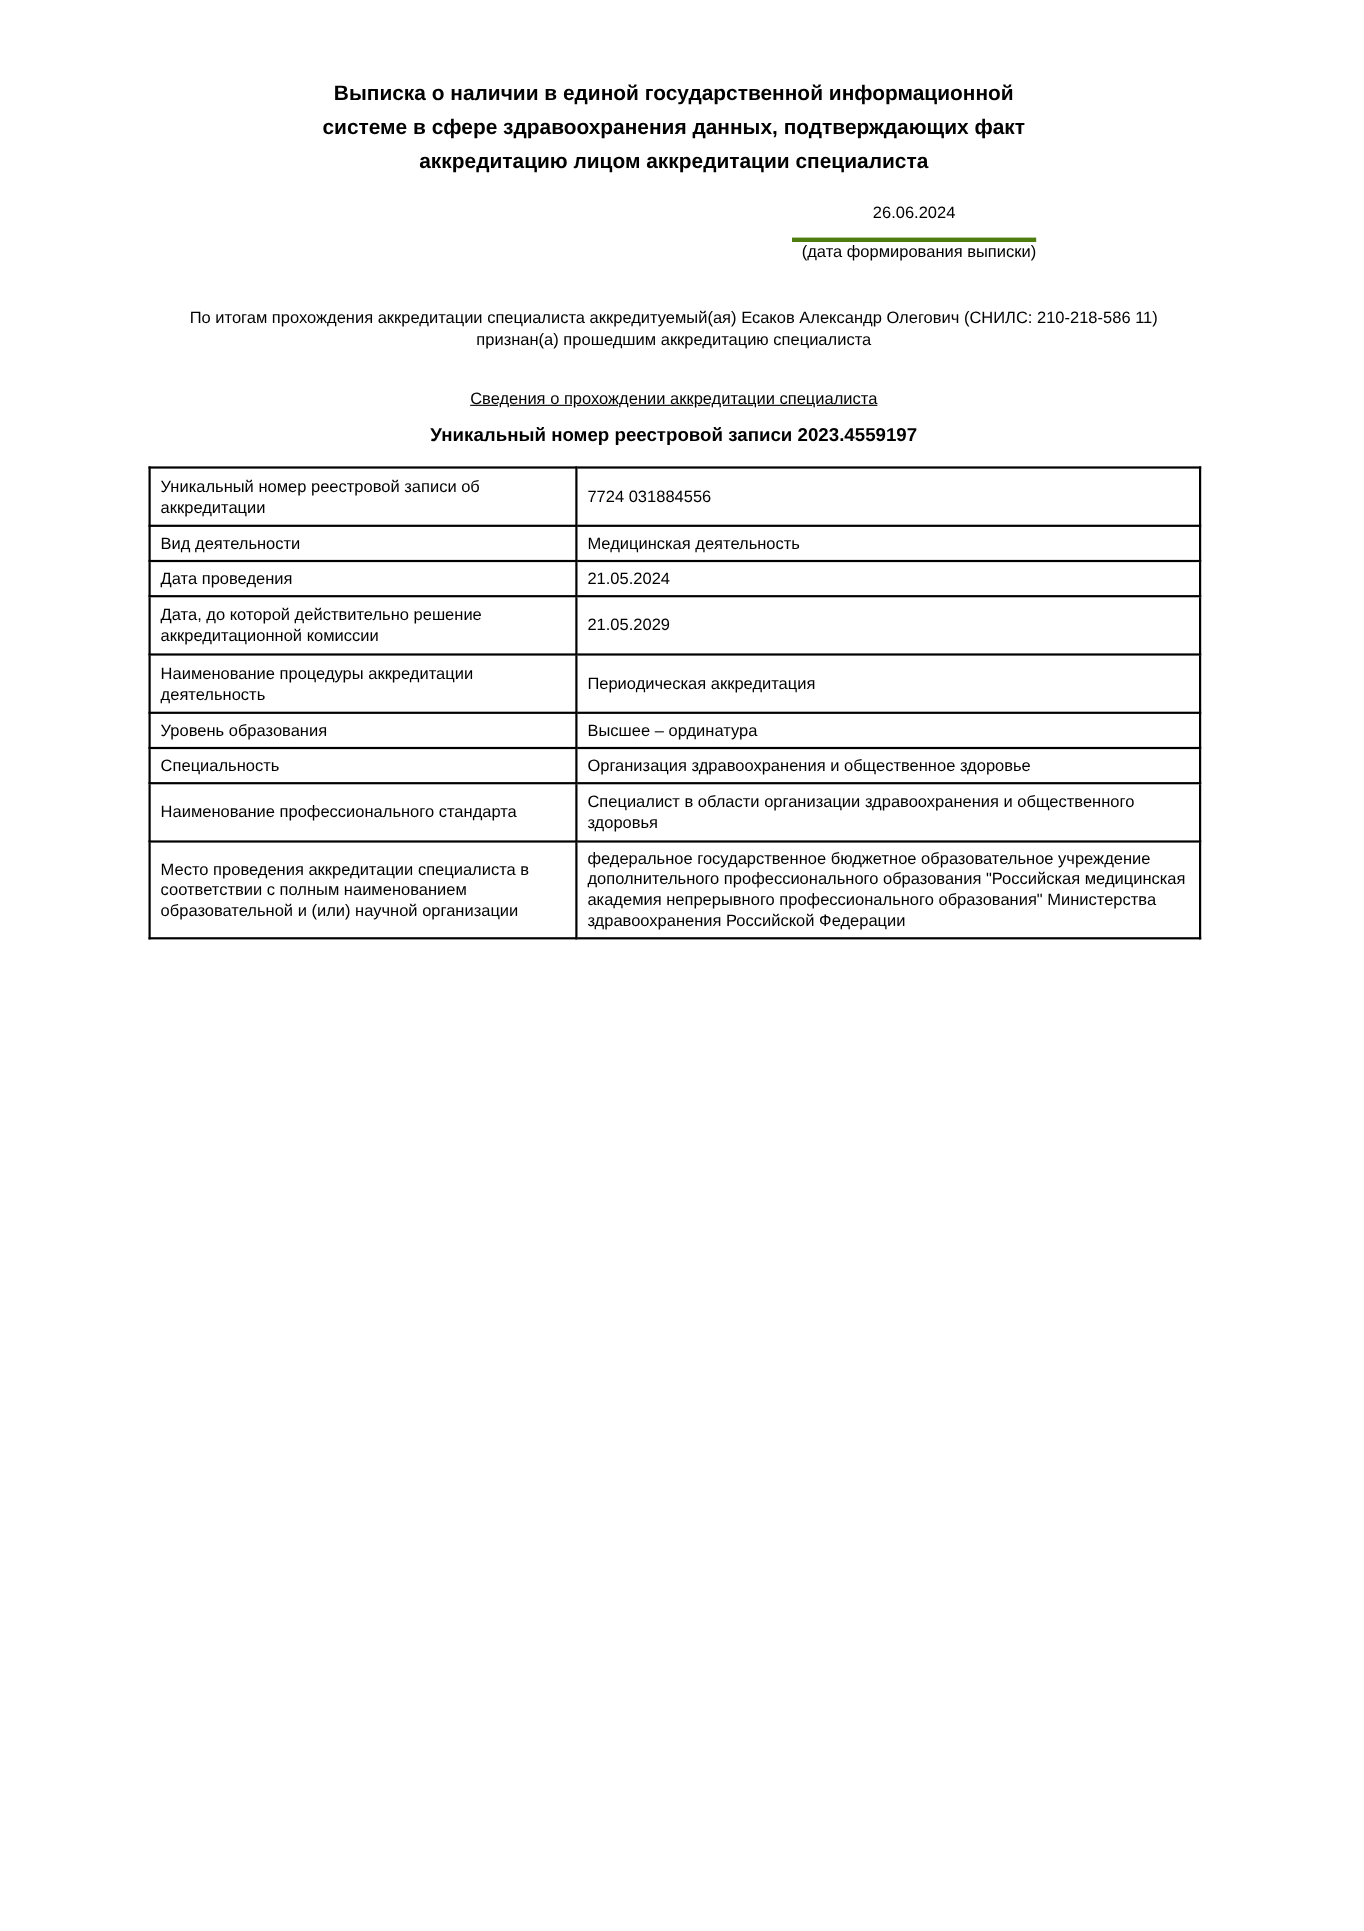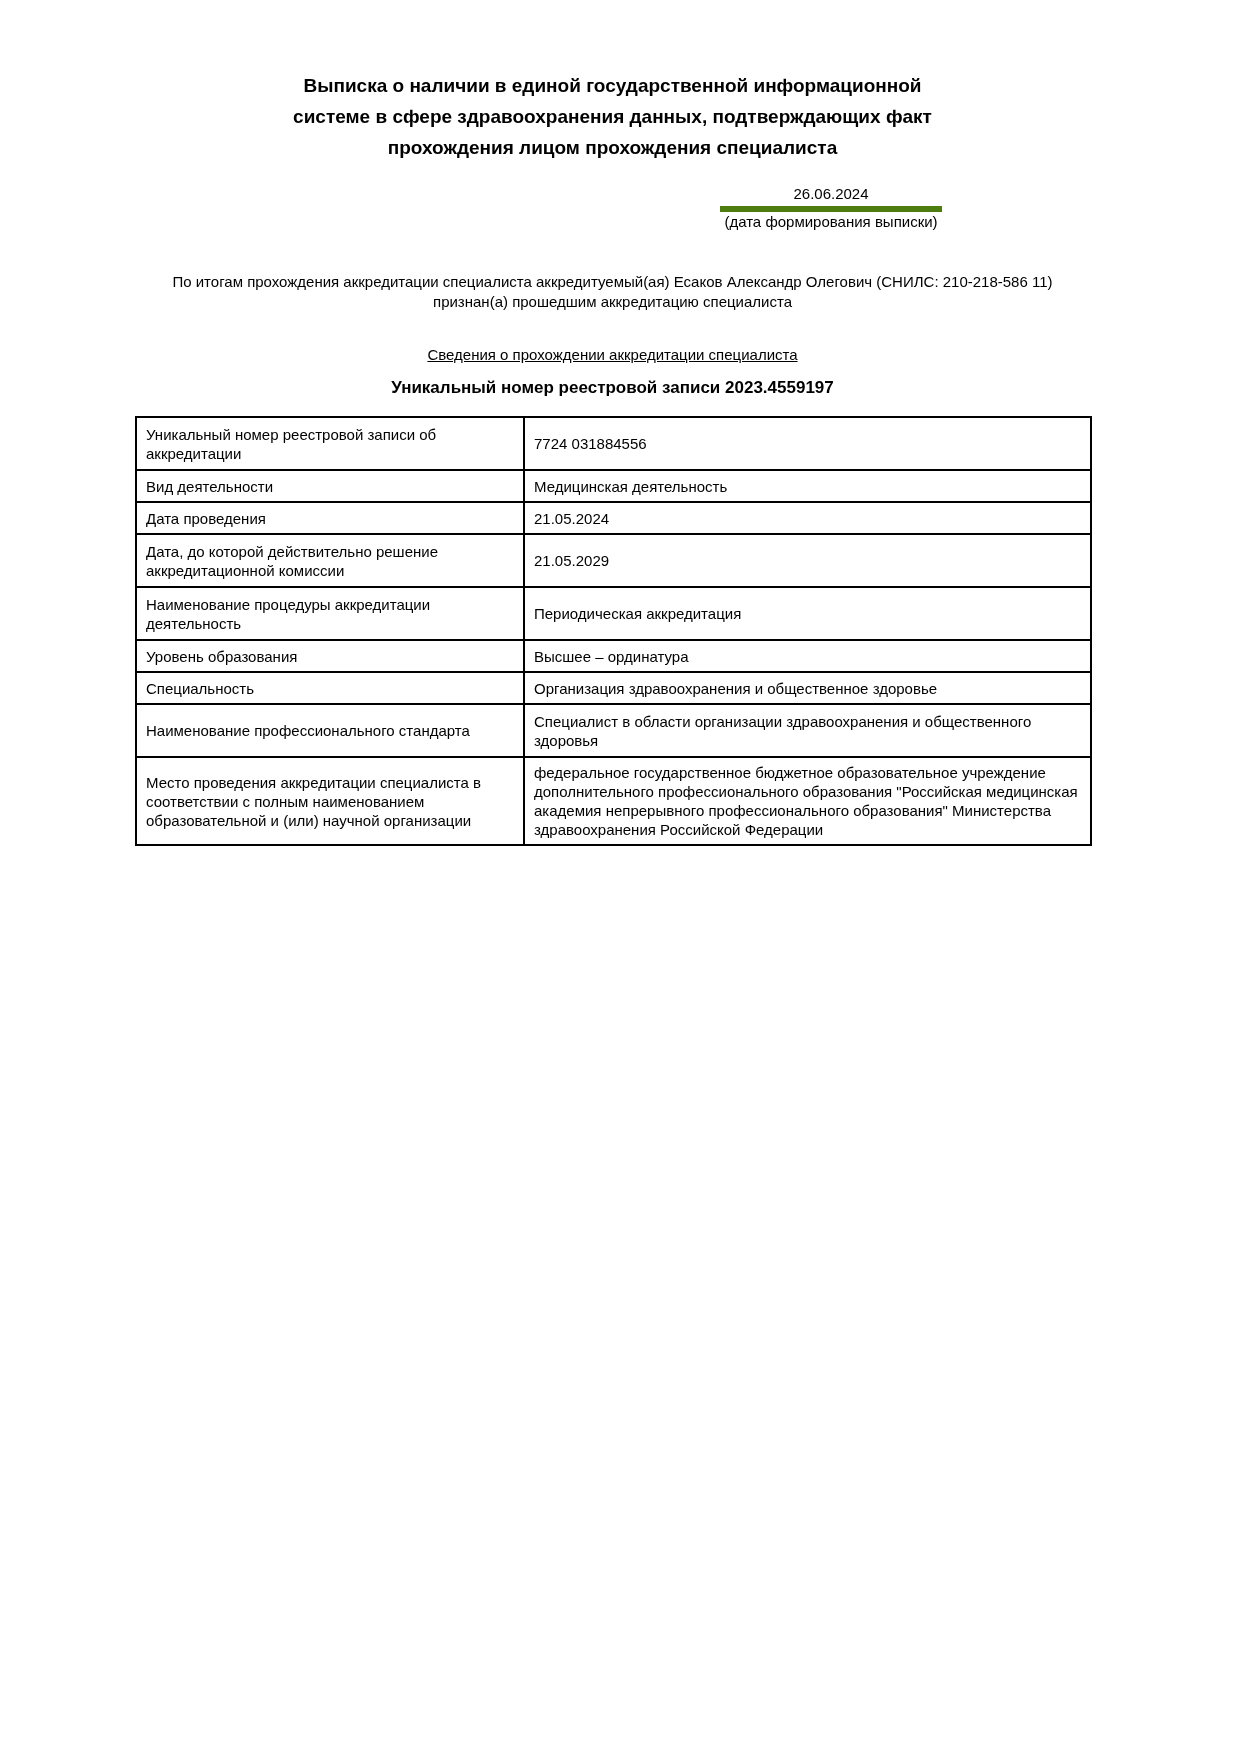--- a/index.html
+++ b/index.html
@@ -30,28 +30,29 @@
   }
   .date-block {
     margin-top: 22px;
     margin-left: 585px;
     width: 222px;
     text-align: center;
     font-size: 15px;
   }
   .date-value {
     display: block;
-    padding-bottom: 3px;
-    border-bottom: 6px solid #4d7c0f;
+    padding-bottom: 13px;
+    border-bottom: 4px solid #4d7c0f;
     line-height: 18px;
   }
   .date-caption {
     display: block;
     line-height: 20px;
     white-space: nowrap;
+    text-align: right;
   }
   .intro {
     margin-top: 40px;
     text-align: center;
     font-size: 15px;
     line-height: 20px;
   }
   .section-heading {
     margin-top: 33px;
     text-align: center;
@@ -89,21 +90,21 @@
 </style>
 </head>
 <body>
 
 <div class="page">
   <div class="content">
 
     <div class="doc-title">
       <div>Выписка о наличии в единой государственной информационной</div>
       <div>системе в сфере здравоохранения данных, подтверждающих факт</div>
-      <div>прохождения лицом прохождения специалиста</div>
+      <div>аккредитацию лицом аккредитации специалиста</div>
     </div>
 
     <div class="date-block">
       <span class="date-value">26.06.2024</span>
       <span class="date-caption">(дата формирования выписки)</span>
     </div>
 
     <div class="intro">
       <div>По итогам прохождения аккредитации специалиста аккредитуемый(ая) Есаков Александр Олегович (СНИЛС: 210-218-586 11)</div>
       <div>признан(а) прошедшим аккредитацию специалиста</div>

